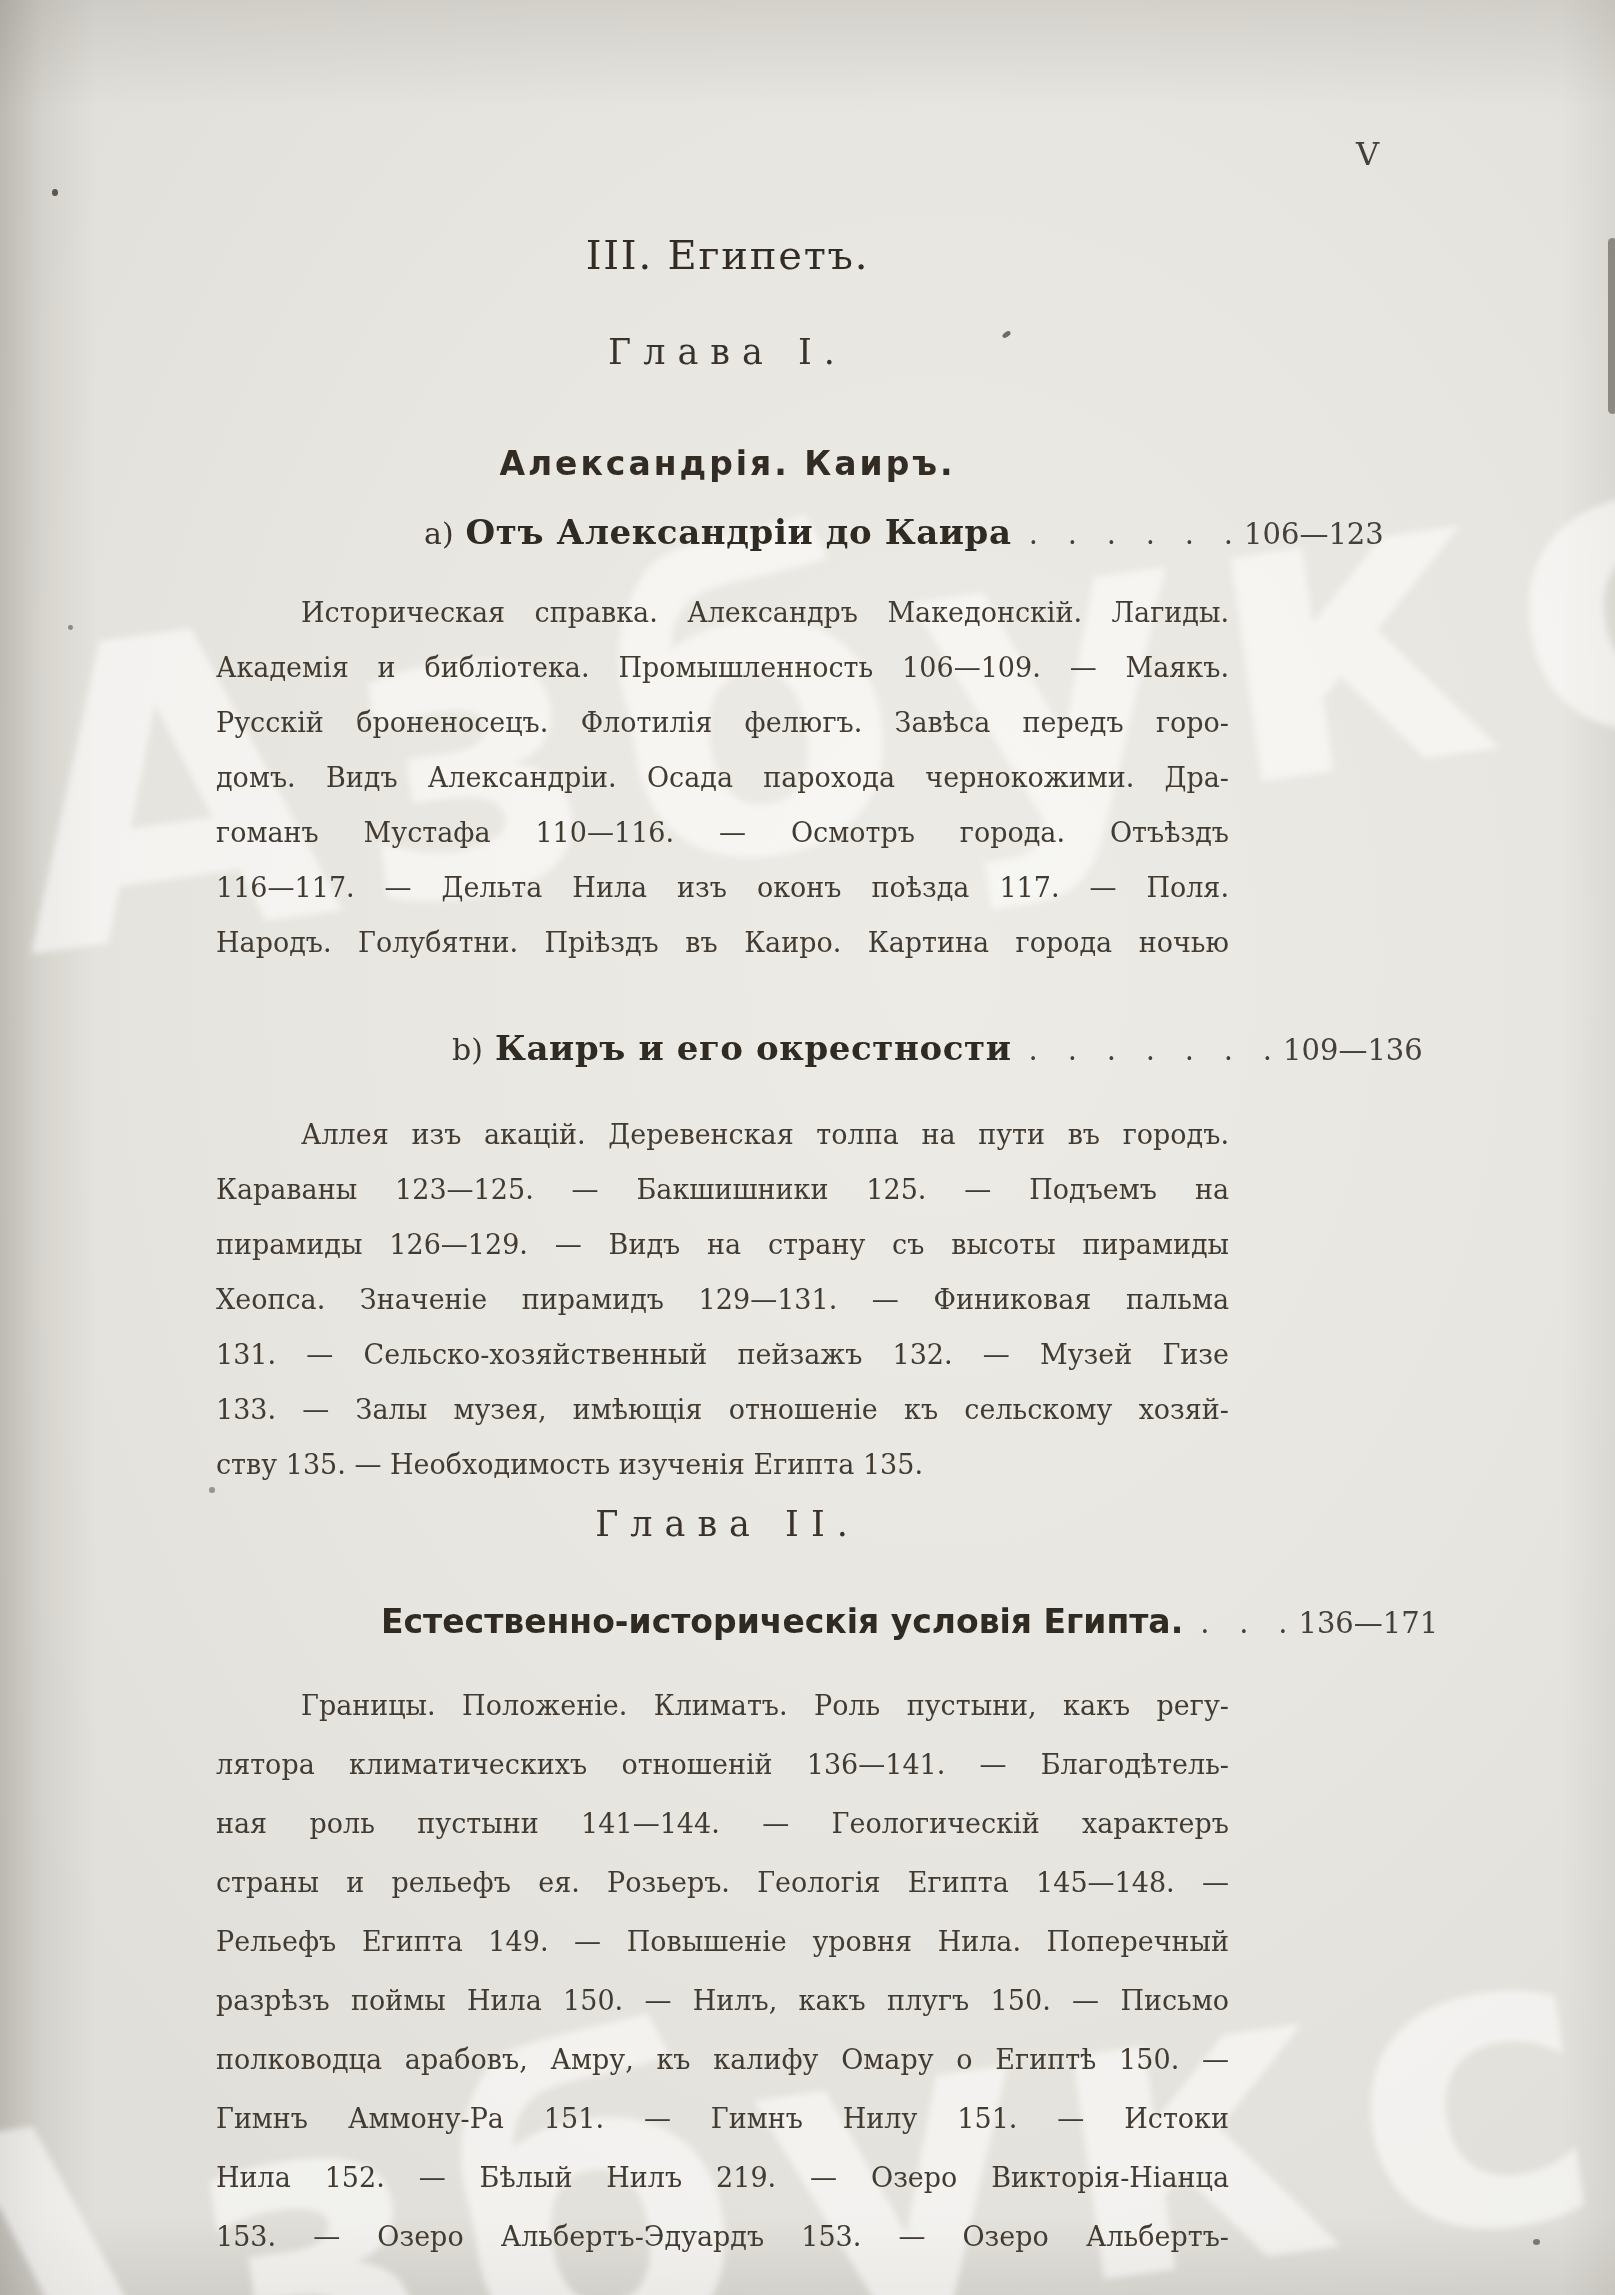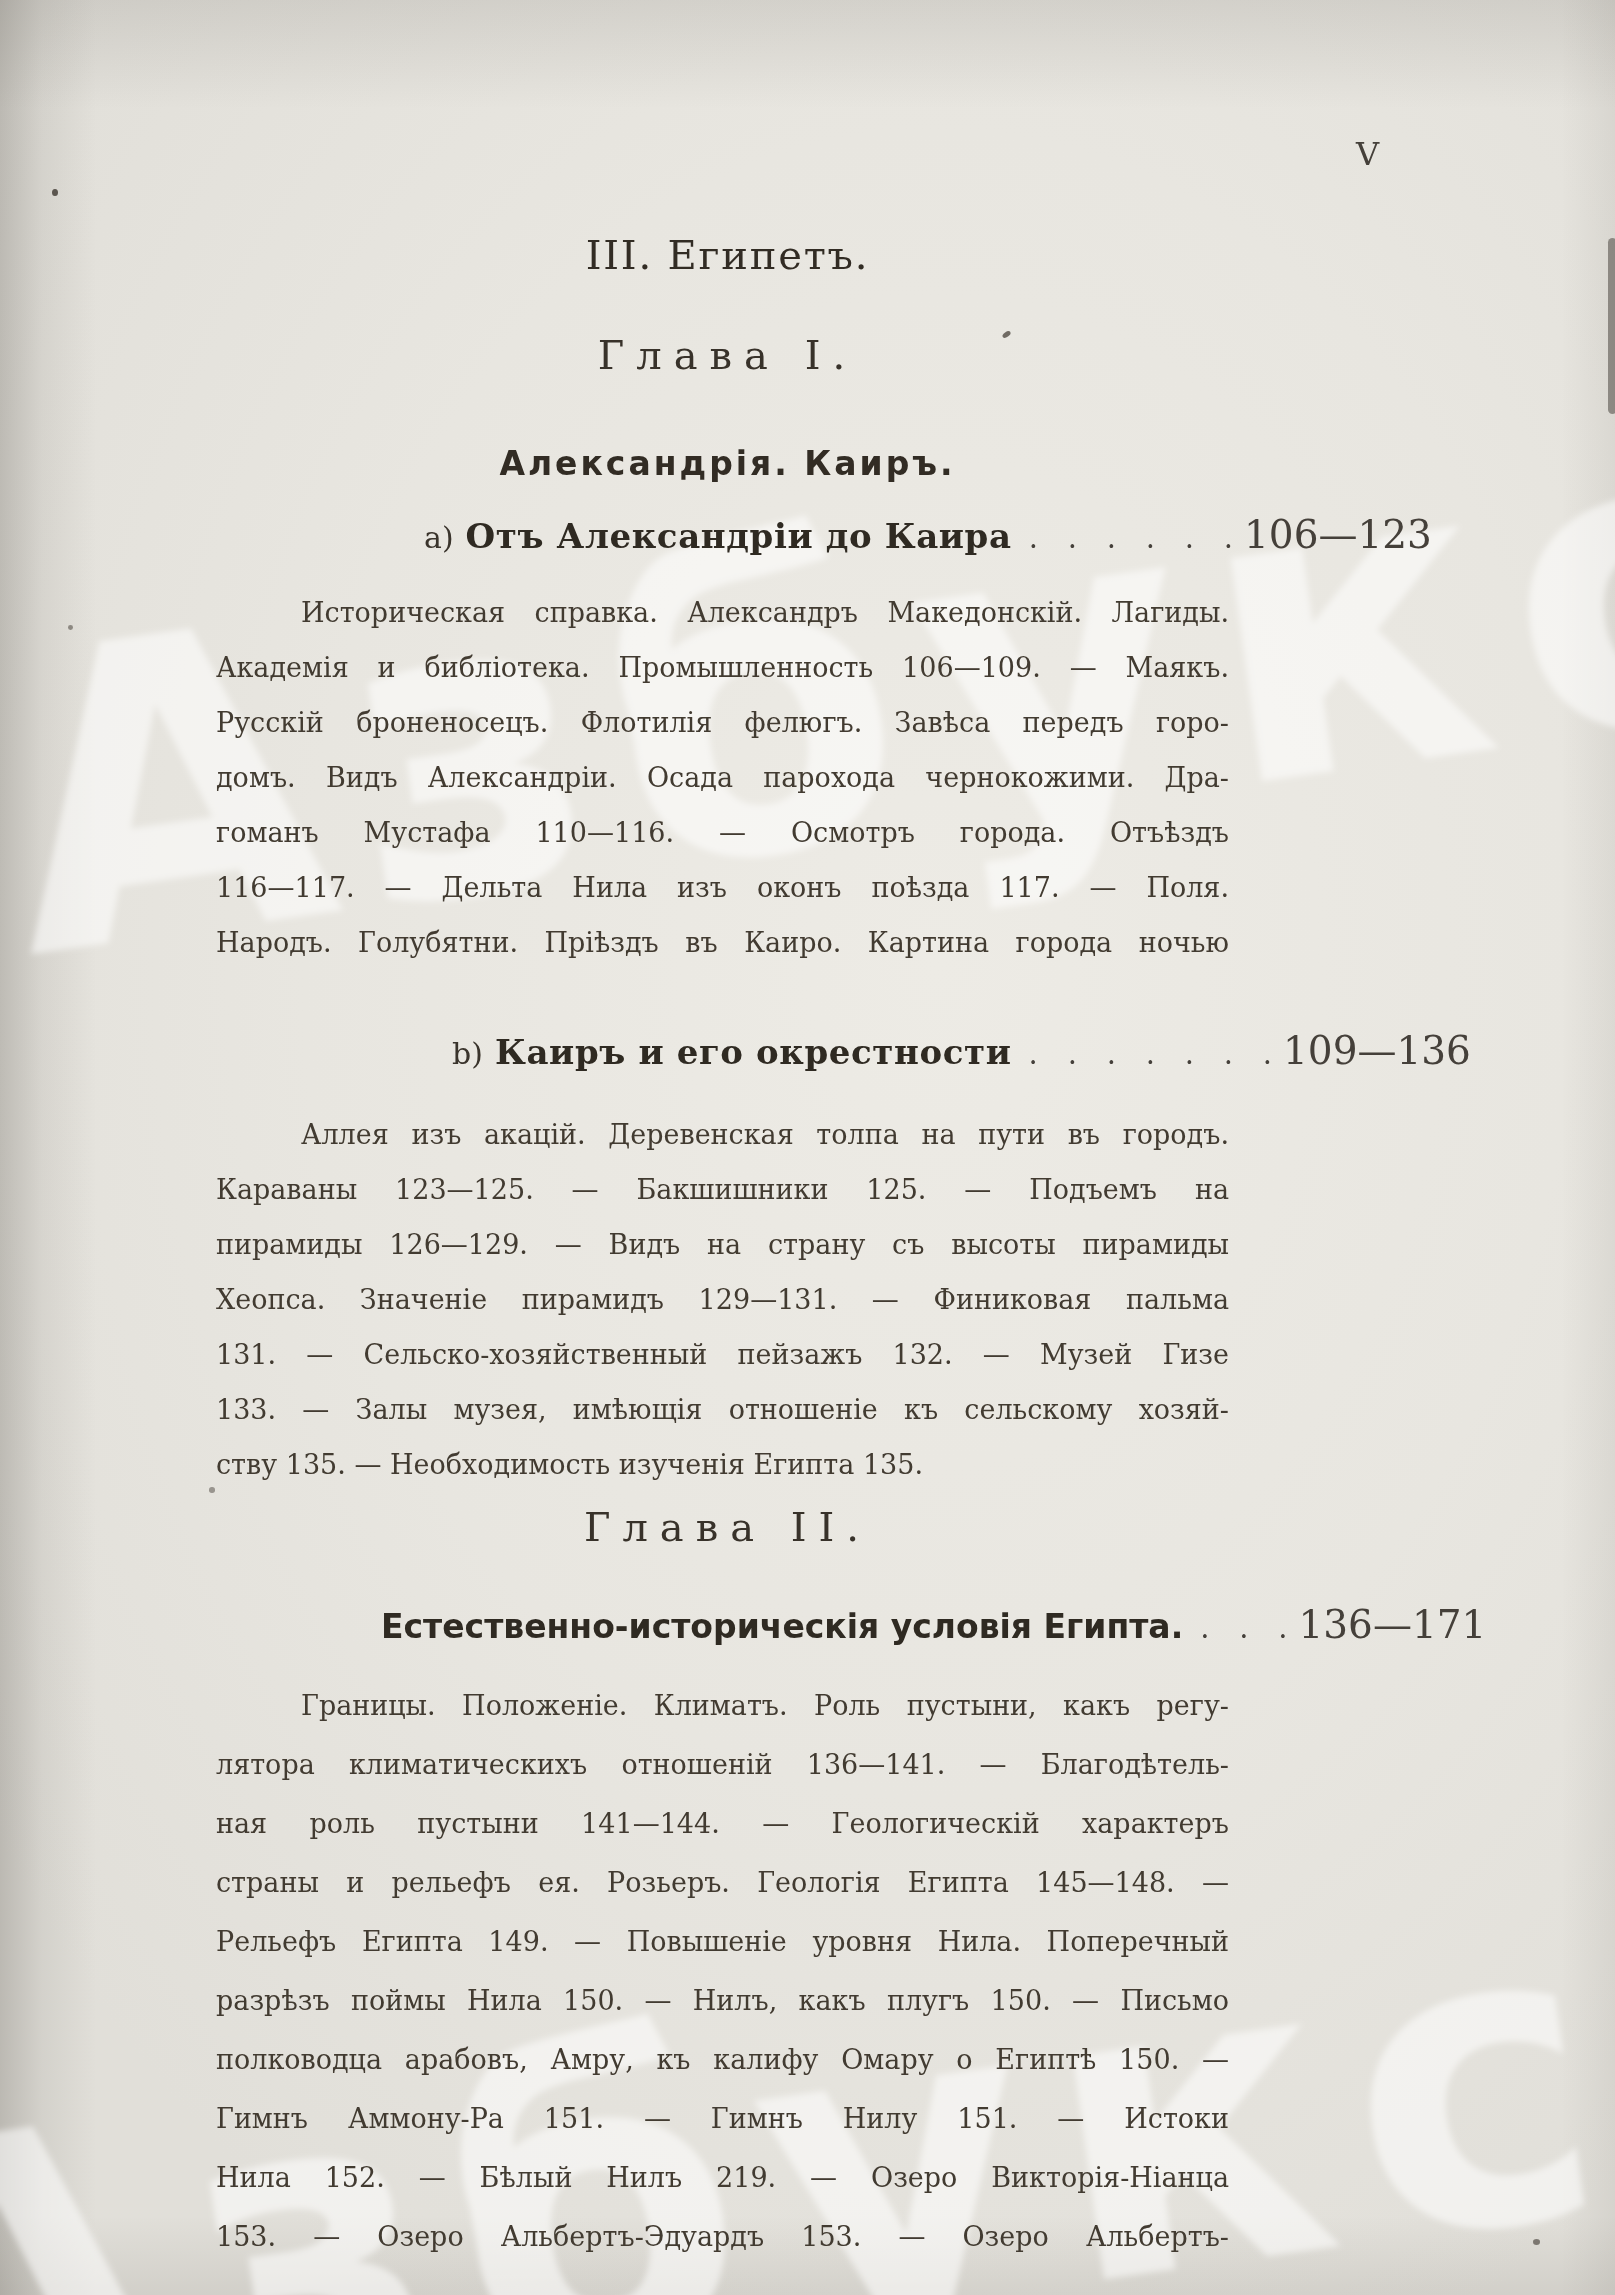--- a/index.html
+++ b/index.html
@@ -40,21 +40,21 @@
     font-size: 32px; color: #45403a;
   }
 
   .part-title {
     position: absolute; left: 221px; width: 1013px; top: 232px;
     text-align: center; font-size: 40px; letter-spacing: 1.8px; color: #322c24;
   }
 
   .chapter-heading {
     position: absolute; left: 221px; width: 1013px;
-    text-align: center; font-size: 40px; letter-spacing: 12px; color: #38322a;
+    text-align: center; font-size: 35px; letter-spacing: 12px; color: #38322a;
   }
   #ch1-heading { top: 332px; }
   #ch2-heading { top: 1504px; }
 
   .subtitle {
     position: absolute; left: 221px; width: 1013px; top: 444px;
     text-align: center;
     font-family: "DejaVu Sans", sans-serif; font-weight: bold;
     font-size: 33px; letter-spacing: 3px; color: #322c24;
   }
@@ -67,21 +67,21 @@
   #row-ch2 { left: 381px; top: 1602px; }
 
   .toc-prefix { font-size: 30px; margin-right: 12px; color: #3a342c; }
   .toc-title  { font-weight: bold; font-size: 34px; letter-spacing: 0.6px; color: #2f2a22; }
   #row-ch2 .toc-title {
     font-family: "DejaVu Sans", sans-serif; font-size: 33px; letter-spacing: 0;
   }
   .toc-leaders {
     font-size: 29px; word-spacing: 20.6px; margin: 0 11px 0 17px; color: #45403a;
   }
-  .toc-pages { font-size: 39px; color: #45403a; }
+  .toc-pages { font-size: 29px; color: #45403a; }
 
   .para {
     position: absolute; left: 216px; width: 1013px;
     font-size: 27px; line-height: 55px; color: #423b31;
   }
   #para1 { top: 585px; }
   #para2 { top: 1107px; }
   #para3 { top: 1676px; line-height: 59px; }
 
   .para .line { text-align: justify; text-align-last: justify; }

